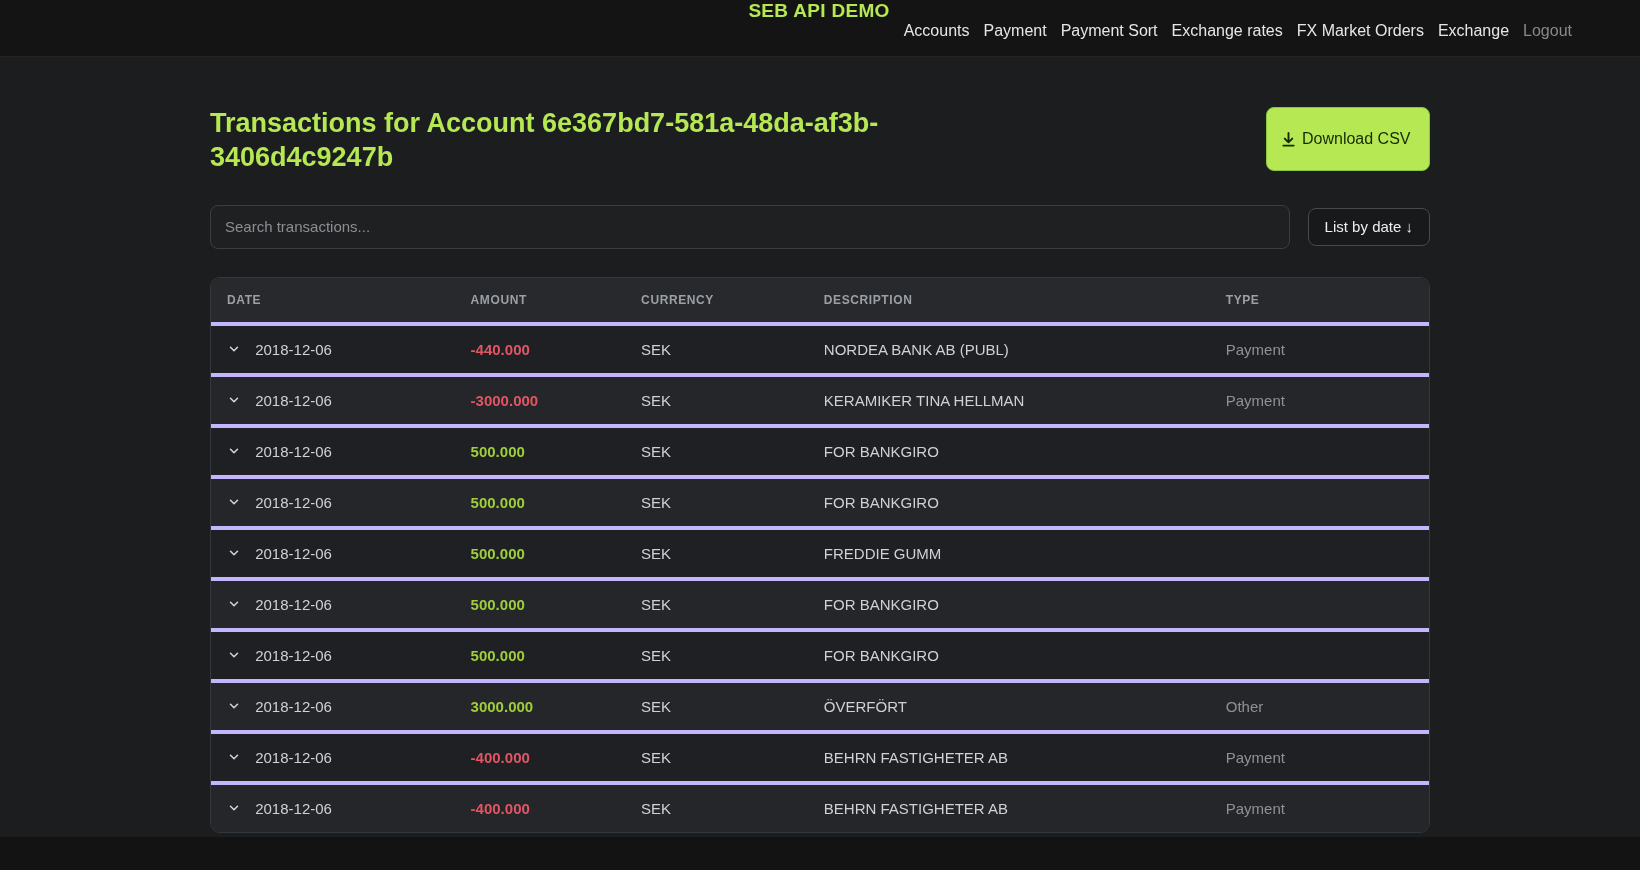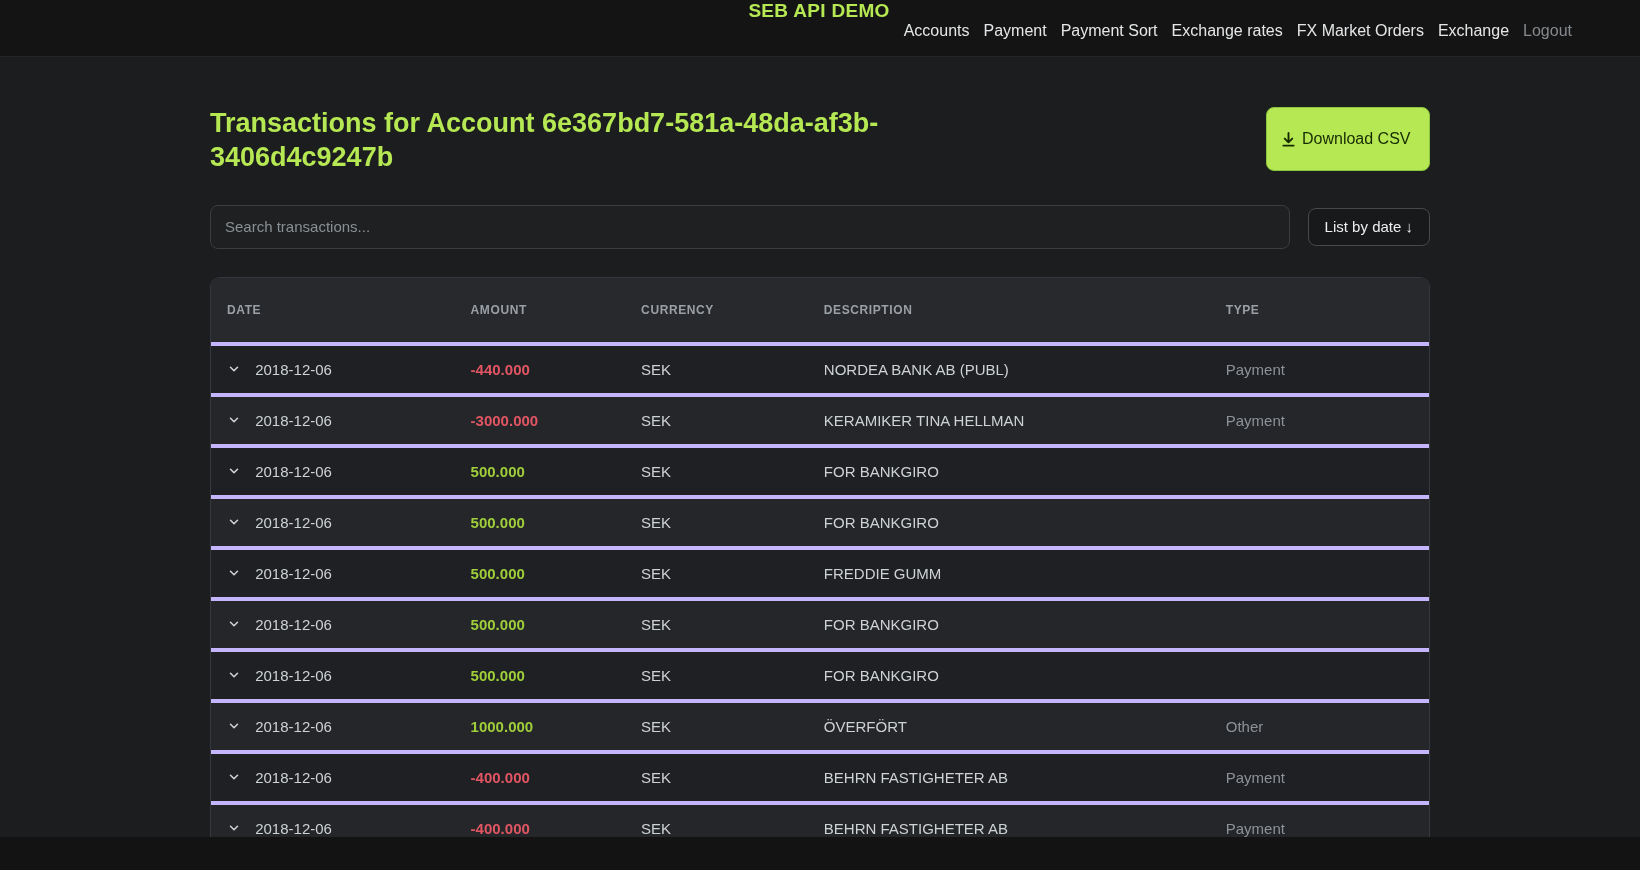--- a/index.html
+++ b/index.html
@@ -124,21 +124,21 @@
     border-radius:10px;
     overflow:hidden;
   }
   table{
     width:100%;
     border-collapse:collapse;
     font-size:15px;
   }
   thead th{
     text-align:left;
-    padding:25px 16px;
+    padding:15px 16px;
     font-size:12px;
     letter-spacing:.6px;
     font-weight:bold;
     color:#9aa0a6;
     background:#27292c;
     text-transform:uppercase;
   }
   tbody td{
     padding:15px 16px;
     border-top:4px solid #c4b5fd;
@@ -318,21 +318,21 @@
 
   <tr>
     <td class="c-date">
       <span class="chev">
         <svg width="14" height="14" viewBox="0 0 16 16">
           <path d="M4 6l4 4 4-4" stroke="#d0d3d5" stroke-width="1.8" fill="none" stroke-linecap="round" stroke-linejoin="round"></path>
         </svg>
       </span>
       <span class="date">2018-12-06</span>
     </td>
-    <td class="c-amount pos">1000.000</td>
+    <td class="c-amount pos">3000.000</td>
     <td class="c-currency">SEK</td>
     <td class="c-desc">ÖVERFÖRT</td>
     <td class="c-type">Other</td>
   </tr>
 
   <tr>
     <td class="c-date">
       <span class="chev">
         <svg width="14" height="14" viewBox="0 0 16 16">
           <path d="M4 6l4 4 4-4" stroke="#d0d3d5" stroke-width="1.8" fill="none" stroke-linecap="round" stroke-linejoin="round"></path>

